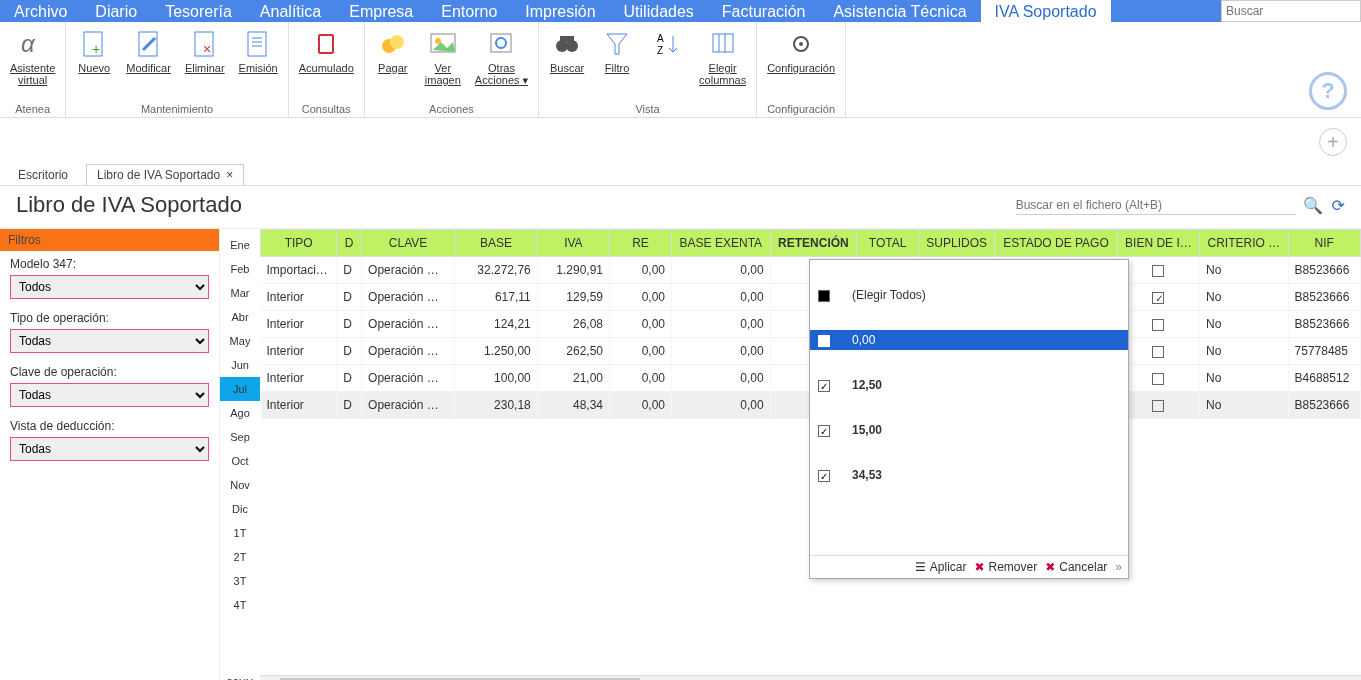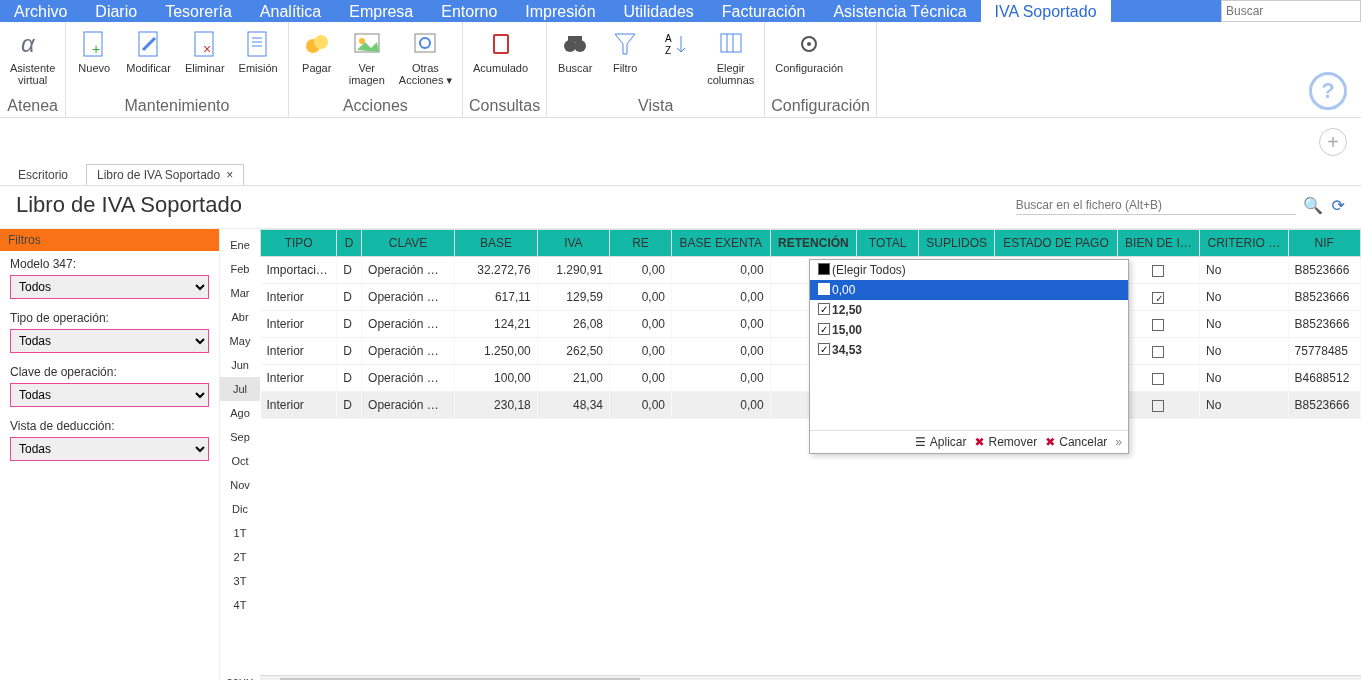--- a/index.html
+++ b/index.html
@@ -5,54 +5,54 @@
 * { box-sizing: border-box; margin: 0; padding: 0; font-family: "Segoe UI", Tahoma, sans-serif; }
 body { width: 1361px; height: 680px; background: #fff; font-size: 12px; color: #333; overflow: hidden; position: relative; }
 .topbar { display: flex; height: 22px; background: #4a86e8; }
 .topbar .tab { padding: 3px 14px; color: #fff; font-size: 16px; cursor: pointer; }
 .topbar .tab.active { background: #fff; color: #2b6cd4; }
 .topbar .search-wrap { margin-left: auto; background: #fff; width: 140px; border: 1px solid #ccc; display: flex; align-items: center; }
 .topbar .search-wrap input { border: none; outline: none; font-size: 12px; padding: 2px 4px; width: 100%; color: #999; }
 .ribbon { display: flex; border-bottom: 1px solid #ddd; height: 96px; position: relative; }
 .ribbon-group { border-right: 1px solid #e0e0e0; text-align: center; padding: 4px 6px 2px; display: flex; flex-direction: column; }
 .ribbon-group .group-actions { display: flex; gap: 6px; flex: 1; align-items: flex-start; }
-.ribbon-group .group-label { font-size: 16px; color: #666; padding-top: 2px; }
+.ribbon-group .group-label { font-size: 11px; color: #666; padding-top: 2px; }
 .ribbon-btn { display: flex; flex-direction: column; align-items: center; gap: 2px; padding: 2px 4px; cursor: pointer; min-width: 44px; }
 .ribbon-btn .ic { width: 32px; height: 32px; display: flex; align-items: center; justify-content: center; }
-.ribbon-btn .lab { font-size: 11px; color: #333; line-height: 1.1; }
+.ribbon-btn .lab { font-size: 11px; color: #333; line-height: 1.1; text-decoration: underline; }
 .help-circle { position: absolute; right: 14px; top: 50px; width: 38px; height: 38px; border: 3px solid #a8c6f0; border-radius: 50%; color: #a8c6f0; font-size: 22px; font-weight: bold; display:flex; align-items:center; justify-content:center; }
 .plus-circle { position: absolute; right: 14px; top: 128px; width: 28px; height: 28px; border: 1px solid #ccc; border-radius: 50%; color: #aaa; font-size: 20px; display:flex; align-items:center; justify-content:center; }
 .tabbar { display: flex; gap: 8px; padding: 6px 8px 0 8px; border-bottom: 1px solid #ddd; margin-top: 40px; }
 .tabbar .wtab { border: 1px solid #ccc; border-bottom: none; padding: 3px 10px; font-size: 12px; color: #444; display: flex; align-items: center; gap: 6px; background:#fff;}
 .tabbar .wtab.plain { border:none; background:transparent; }
 .page-header { display: flex; align-items: center; padding: 6px 16px 10px 16px; border-bottom: 1px solid #eee; }
 .page-header h1 { font-size: 22px; font-weight: 400; color: #333; }
 .page-header .spacer { flex: 1; }
 .page-header .file-search { border: none; border-bottom: 1px solid #ccc; width: 280px; outline: none; padding: 2px 0; font-size: 12px; color:#999; }
 .page-header .ic-btn { margin-left: 8px; color: #3a6fc4; font-size: 16px; cursor:pointer;}
 .main { display: flex; height: calc(100% - 218px); }
 .filters-pane { width: 220px; border-right: 1px solid #eee; }
 .filters-pane .filters-title { background: #f97316; padding: 4px 8px; font-size: 12px; font-weight: 400; color:#444; }
 .filters-pane .filter { padding: 6px 10px; }
 .filters-pane .filter label { display: block; font-size: 12px; color: #333; margin-bottom: 4px; }
 .filters-pane select { width: 100%; border: 1px solid #ec4899; font-size: 12px; padding: 1px 4px; height: 24px; }
 .months-pane { width: 40px; display: flex; flex-direction: column; padding-top:4px;}
 .months-pane .m { text-align: center; padding: 6px 0; font-size: 11px; color: #333; cursor: pointer; }
-.months-pane .m.selected { background: #e5e5e5; }
+.months-pane .m.selected { background: #0ea5e9; }
 .grid-pane { flex: 1; position: relative; overflow: hidden; }
 table.grid { border-collapse: collapse; width: 100%; font-size: 12px; }
-table.grid th { border: 1px solid #ddd; background: #14b8a6; font-weight: 400; color:#333; padding: 6px 6px; white-space: nowrap; text-align: center; }
+table.grid th { border: 1px solid #ddd; background: #bef264; font-weight: 400; color:#333; padding: 6px 6px; white-space: nowrap; text-align: center; }
 table.grid th.active-head { font-weight: 700; }
 table.grid td { border-bottom: 1px solid #f2f2f2; border-right: 1px solid #f7f7f7; padding: 6px 6px; white-space: nowrap; }
 table.grid td.num { text-align: right; }
 table.grid tbody tr.selected td { background: #efefef; }
 .bien-chk { width: 12px; height: 12px; border: 1px solid #666; display:inline-block; vertical-align:middle;}
 .bien-chk.checked::after{ content:"\2713"; font-size:10px; position:relative; top:-2px; left:1px;}
 .filter-popup { position: absolute; top: 30px; left: 549px; width: 320px; background: #fff; border: 1px solid #aaa; box-shadow: 2px 2px 6px rgba(0,0,0,.2); z-index: 50; font-size:12px;}
-.filter-popup .opt { padding: 3px 8px; display: flex; align-items: flex-start; gap: 2px; }
+.filter-popup .opt { padding: 3px 8px; display: flex; align-items: flex-end; gap: 22px; margin-top: 25px; }
 .filter-popup .opt.selected { background: #1e63d0; color:#fff; }
 .filter-popup .opt .pchk { width: 12px; height: 12px; border: 1px solid #666; background:#fff; display:inline-block; }
 .filter-popup .opt .pchk.filled::after{content:"\2713"; color:#000; font-size:10px; position:relative; top:-2px; left:1px;}
 .filter-popup .opt.selected .pchk{border-color:#fff;}
 .filter-popup .footer { border-top: 1px solid #ddd; display: flex; justify-content: flex-end; gap: 8px; padding: 4px 6px; margin-top:70px;}
 .filter-popup .footer .btn { display:flex; align-items:center; gap:4px; cursor:pointer; color:#333; }
 .hscroll{position:absolute; bottom:0; left:40px; right:0; height:16px; background:#f1f1f1; border-top:1px solid #ddd;}
 .hscroll .thumb{position:absolute; left:20px; top:2px; height:12px; width:360px; background:#c8c8c8;}
 .hscroll .arrow{position:absolute; top:0; width:16px; height:16px; text-align:center; color:#666;}
 .hscroll .arrow.l{left:0;}
@@ -132,20 +132,34 @@
           <div class="lab">Emisión</div>
         </div>
       </div>
       <div class="group-label">Mantenimiento</div>
     </div>
     <div class="ribbon-group">
       <div class="group-actions">
         <div class="ribbon-btn">
           <div class="ic">
             <svg viewBox="0 0 32 32">
+              <rect x="8" y="6" width="16" height="20" fill="#c33" rx="2"></rect>
+              <rect x="10" y="8" width="12" height="16" fill="#fff"></rect>
+            </svg>
+          </div>
+          <div class="lab">Acumulado</div>
+        </div>
+      </div>
+      <div class="group-label">Consultas</div>
+    </div>
+    <div class="ribbon-group">
+      <div class="group-actions">
+        <div class="ribbon-btn">
+          <div class="ic">
+            <svg viewBox="0 0 32 32">
               <circle cx="12" cy="18" r="7" fill="#fb3"></circle>
               <circle cx="20" cy="14" r="7" fill="#fd6"></circle>
             </svg>
           </div>
           <div class="lab">Pagar</div>
         </div>
         <div class="ribbon-btn">
           <div class="ic">
             <svg viewBox="0 0 32 32">
               <rect x="4" y="6" width="24" height="18" fill="#fff" stroke="#888"></rect>
@@ -159,34 +173,20 @@
           <div class="ic">
             <svg viewBox="0 0 32 32">
               <rect x="6" y="6" width="20" height="18" fill="#fff" stroke="#888"></rect>
               <circle cx="16" cy="15" r="5" fill="none" stroke="#4a86e8" stroke-width="2"></circle>
             </svg>
           </div>
           <div class="lab">Otras<br>Acciones ▾</div>
         </div>
       </div>
       <div class="group-label">Acciones</div>
-    </div>
-    <div class="ribbon-group">
-      <div class="group-actions">
-        <div class="ribbon-btn">
-          <div class="ic">
-            <svg viewBox="0 0 32 32">
-              <rect x="8" y="6" width="16" height="20" fill="#c33" rx="2"></rect>
-              <rect x="10" y="8" width="12" height="16" fill="#fff"></rect>
-            </svg>
-          </div>
-          <div class="lab">Acumulado</div>
-        </div>
-      </div>
-      <div class="group-label">Consultas</div>
     </div>
     <div class="ribbon-group">
       <div class="group-actions">
         <div class="ribbon-btn">
           <div class="ic">
             <svg viewBox="0 0 32 32">
               <circle cx="11" cy="18" r="6" fill="#555"></circle>
               <circle cx="21" cy="18" r="6" fill="#555"></circle>
               <rect x="9" y="8" width="14" height="6" fill="#555"></rect>
             </svg>

